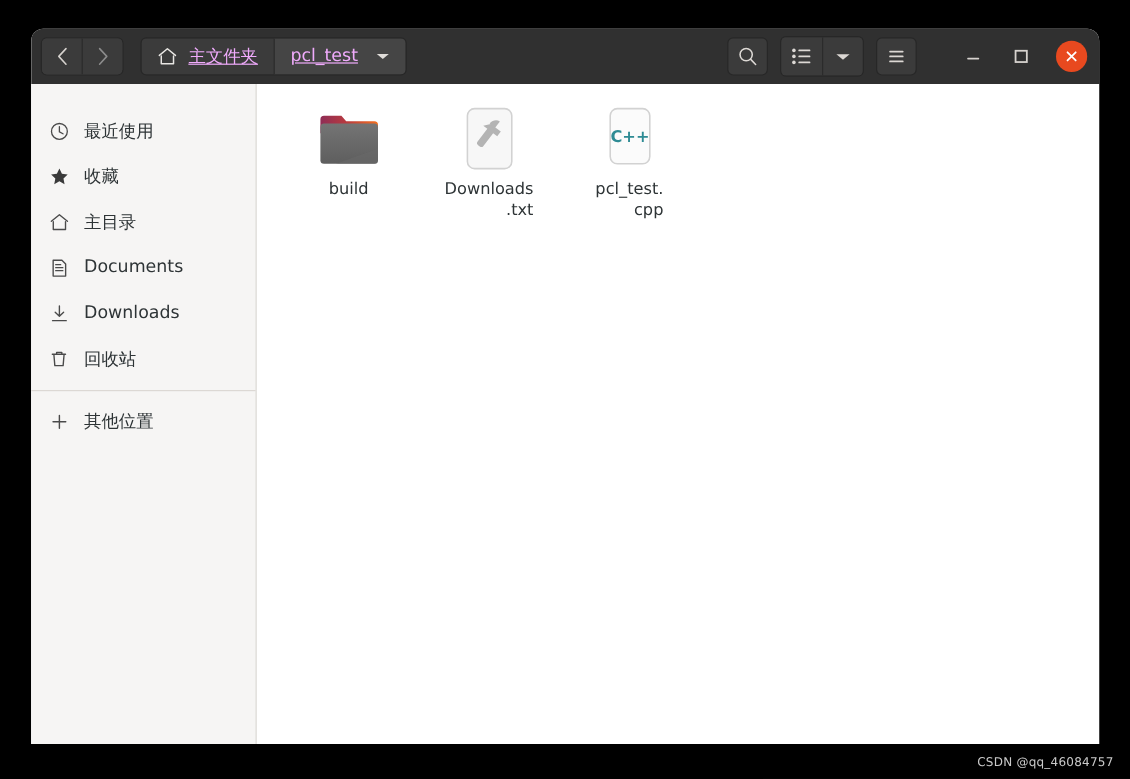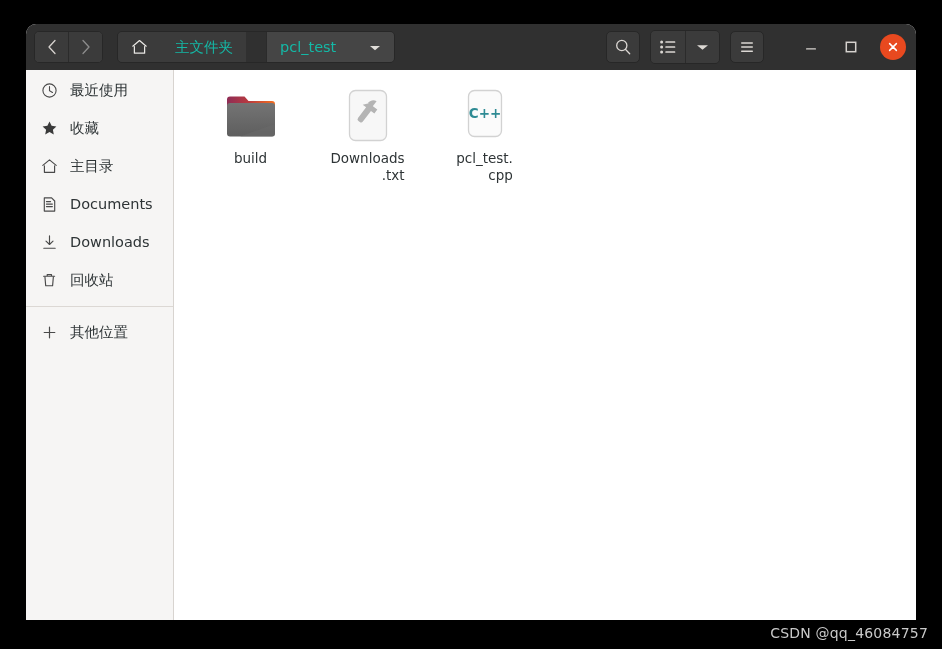--- a/index.html
+++ b/index.html
@@ -81,31 +81,32 @@
   .crumbs {
     display: flex;
     border-radius: 5px;
     overflow: hidden;
     border: 1px solid #272727;
     margin-left: 4px;
   }
   .crumb {
     display: flex;
     align-items: center;
-    gap: 27px;
+    gap: 9px;
     height: 30px;
     padding: 0 13px;
     background: #3b3b3b;
-    color: #14b8a6;
+    color: #f0abfc;
     font-size: 14.5px;
     cursor: pointer;
     white-space: nowrap;
+    text-decoration: underline;
   }
   .crumb + .crumb { border-left: 1px solid #2b2b2b; }
-  .crumb.current { background: #454545; margin-left: 20px; }
+  .crumb.current { background: #454545; }
   .crumb .caret { margin-left: 6px; }
 
   
   .iconbtn {
     width: 34px;
     height: 32px;
     display: flex;
     align-items: center;
     justify-content: center;
     background: #3b3b3b;
@@ -155,25 +156,25 @@
   }
 
   
   .body {
     display: flex;
     height: 550px;
     background: #ffffff;
   }
 
   .sidebar {
-    width: 148px;
+    width: 188px;
     background: #f6f5f4;
     border-right: 1px solid #d8d4d0;
     box-sizing: border-box;
-    padding-top: 1px;
+    padding-top: 20px;
     flex-shrink: 0;
   }
 
   .side-item {
     display: flex;
     align-items: center;
     gap: 12px;
     height: 38px;
     padding: 0 12px 0 14px;
     cursor: pointer;
@@ -235,21 +236,21 @@
     max-width: 108px;
     word-break: break-all;
   }
 
   
   .watermark {
     position: absolute;
     right: 14px;
     bottom: 8px;
     color: #c9c9c9;
-    font-size: 14px;
+    font-size: 10px;
     letter-spacing: 0.2px;
     font-family: "DejaVu Sans", "Liberation Sans", sans-serif;
   }
 </style>
 </head>
 <body>
 
 <div id="root">
 
   <div class="window">

